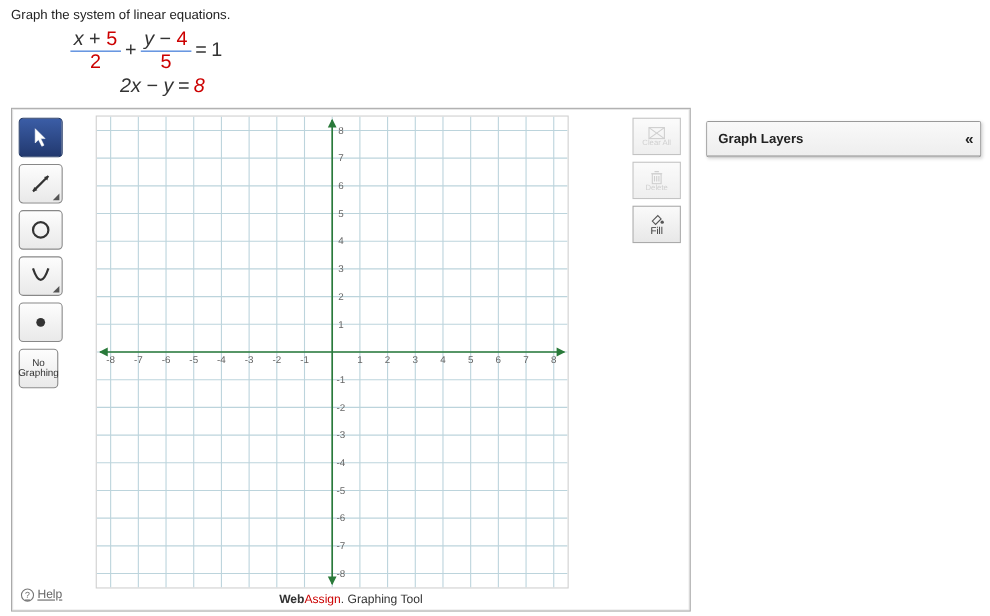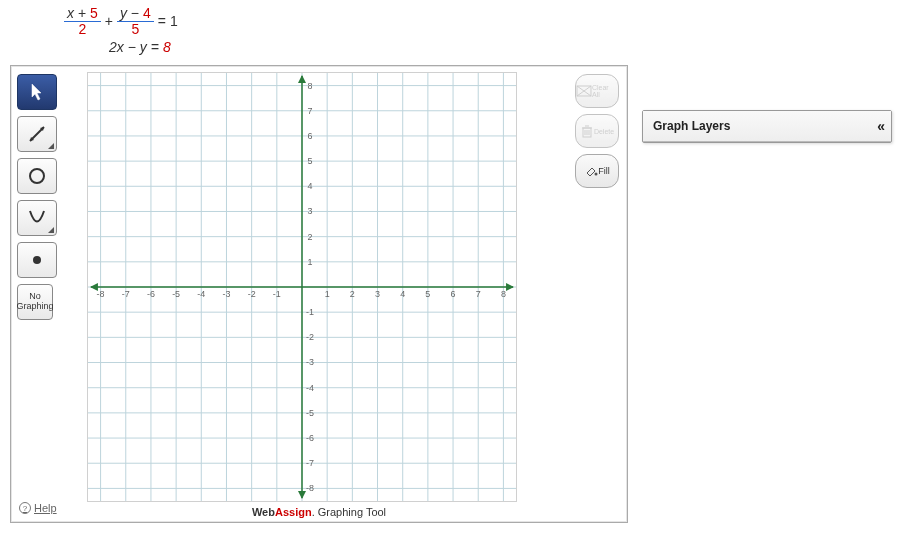--- a/index.html
+++ b/index.html
@@ -16,21 +16,21 @@
   .problem {
     padding: 6px 10px 4px 10px;
   }
   .instr {
     font-size: 12px;
     color: #222;
     margin-bottom: 6px;
   }
   .eqs {
     margin-left: 54px;
-    font-size: 14px;
+    font-size: 18px;
     line-height: 1.1;
   }
   .eq-row { display:flex; align-items:center; gap:4px; margin-bottom:2px;}
   .frac { display:inline-flex; flex-direction:column; align-items:center; vertical-align:middle;}
   .frac .num { border-bottom:1px solid #000; padding:0 3px;}
   .frac .den { padding:0 3px;}
   .red { color:#c00; }
   .blue-frac .num { border-bottom:1px solid #2a6bd4;}
   .eq2 { margin-left:45px; font-style:italic;}
 
@@ -92,34 +92,34 @@
   }
   .grid-svg { width:100%; height:100%; display:block;}
 
   .right-col {
     position:absolute; right:6px; top:8px;
     width:48px;
     display:flex; flex-direction:column; gap:6px; align-items:center;
   }
   .side-btn {
     width:44px; height:34px;
-    border:1px solid #aaa; border-radius:12px;
+    border:1px solid #aaa; border-radius:0;
     background:linear-gradient(#fafafa,#e8e8e8);
     font-size:9px; color:#888;
-    display:flex; flex-direction:row; align-items:center; justify-content:center;
+    display:flex; flex-direction:column; align-items:center; justify-content:center;
     cursor:pointer;
   }
   .side-btn.disabled { opacity:0.7; }
   .fill-btn { color:#333; }
   .brand {
     position:absolute; bottom:4px; left:0; right:0;
     text-align:center; font-size:11px; color:#333;
   }
   .brand .web{color:#333;}
-  .brand .assign{color:#c00;font-weight:bold;}
+  .brand .assign{color:#c00;font-weight:normal;}
 
   .layers-panel {
     position:absolute;
     left: 642px;
     top: 110px;
     width: 250px;
     border:1px solid #999;
     border-radius:2px;
     background:linear-gradient(#f4f4f4,#eaeaea);
     box-shadow:1px 1px 3px rgba(0,0,0,0.15);
@@ -134,20 +134,21 @@
   .layers-head .chev { font-size:14px; letter-spacing:-4px; cursor:pointer;}
   .layers-body {
     padding:10px 12px;
     font-size:11px; color:#333; line-height:1.4;
   }
 </style>
 </head>
 <body>
 
 <div class="problem">
+  <div class="instr">Graph the system of linear equations.</div>
   <div class="eqs">
     <div class="eq-row">
       <span class="frac blue-frac">
         <span class="num">
           <i>x</i><span> + </span><span class="red">5</span>
         </span>
         <span class="den red">2</span>
       </span>
       <span> + </span>
       <span class="frac blue-frac">

